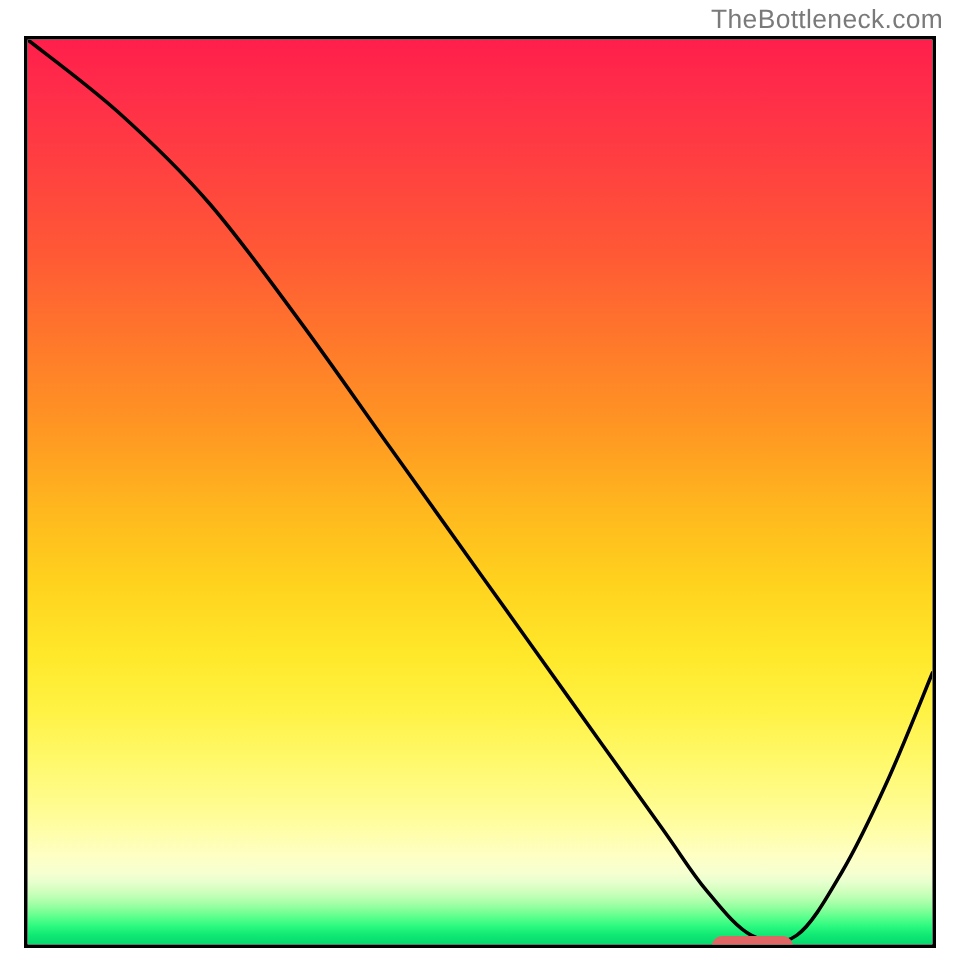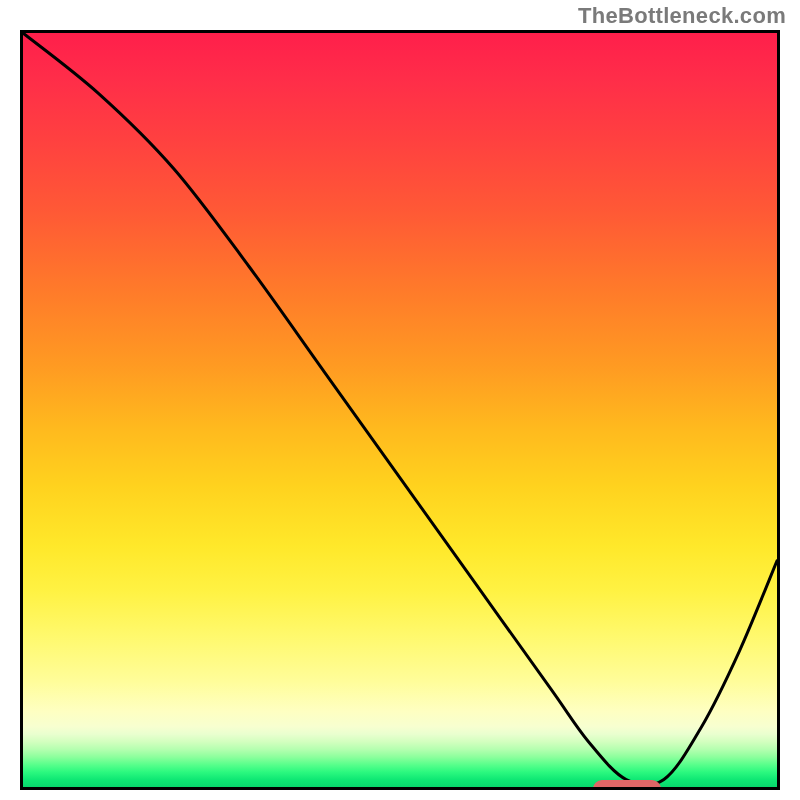--- a/index.html
+++ b/index.html
@@ -13,21 +13,21 @@
   .wrap {
     position: relative;
     width: 800px;
     height: 800px;
   }
   .watermark {
     position: absolute;
     top: 3px;
     right: 14px;
     font-size: 22px;
-    font-weight: bold;
+    font-weight: normal;
     color: #7a7a7a;
     letter-spacing: 0.3px;
   }
   .plot {
     position: absolute;
     left: 20px;
     top: 30px;
     width: 760px;
     height: 760px;
     box-sizing: border-box;

